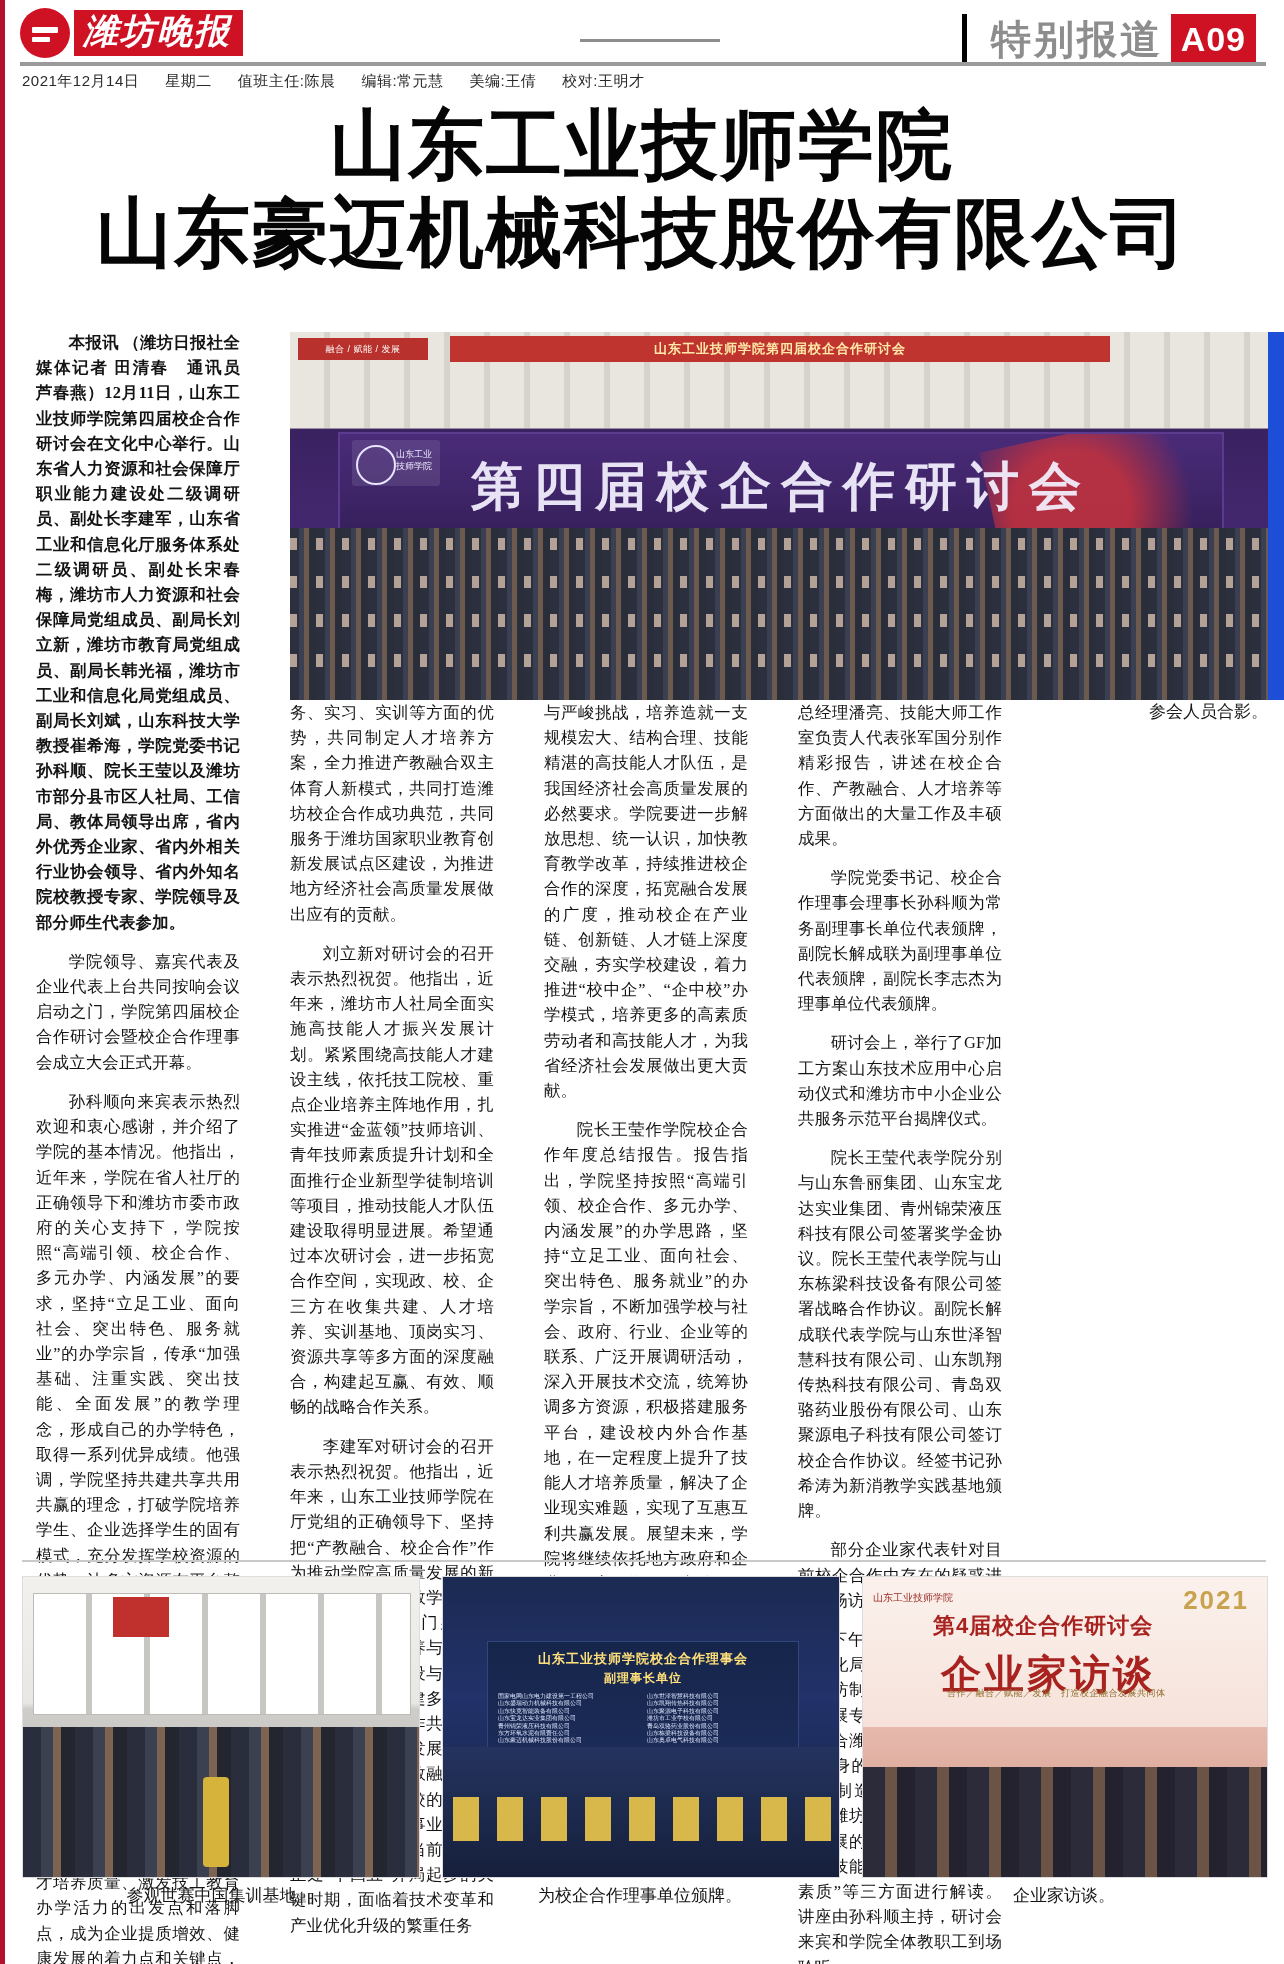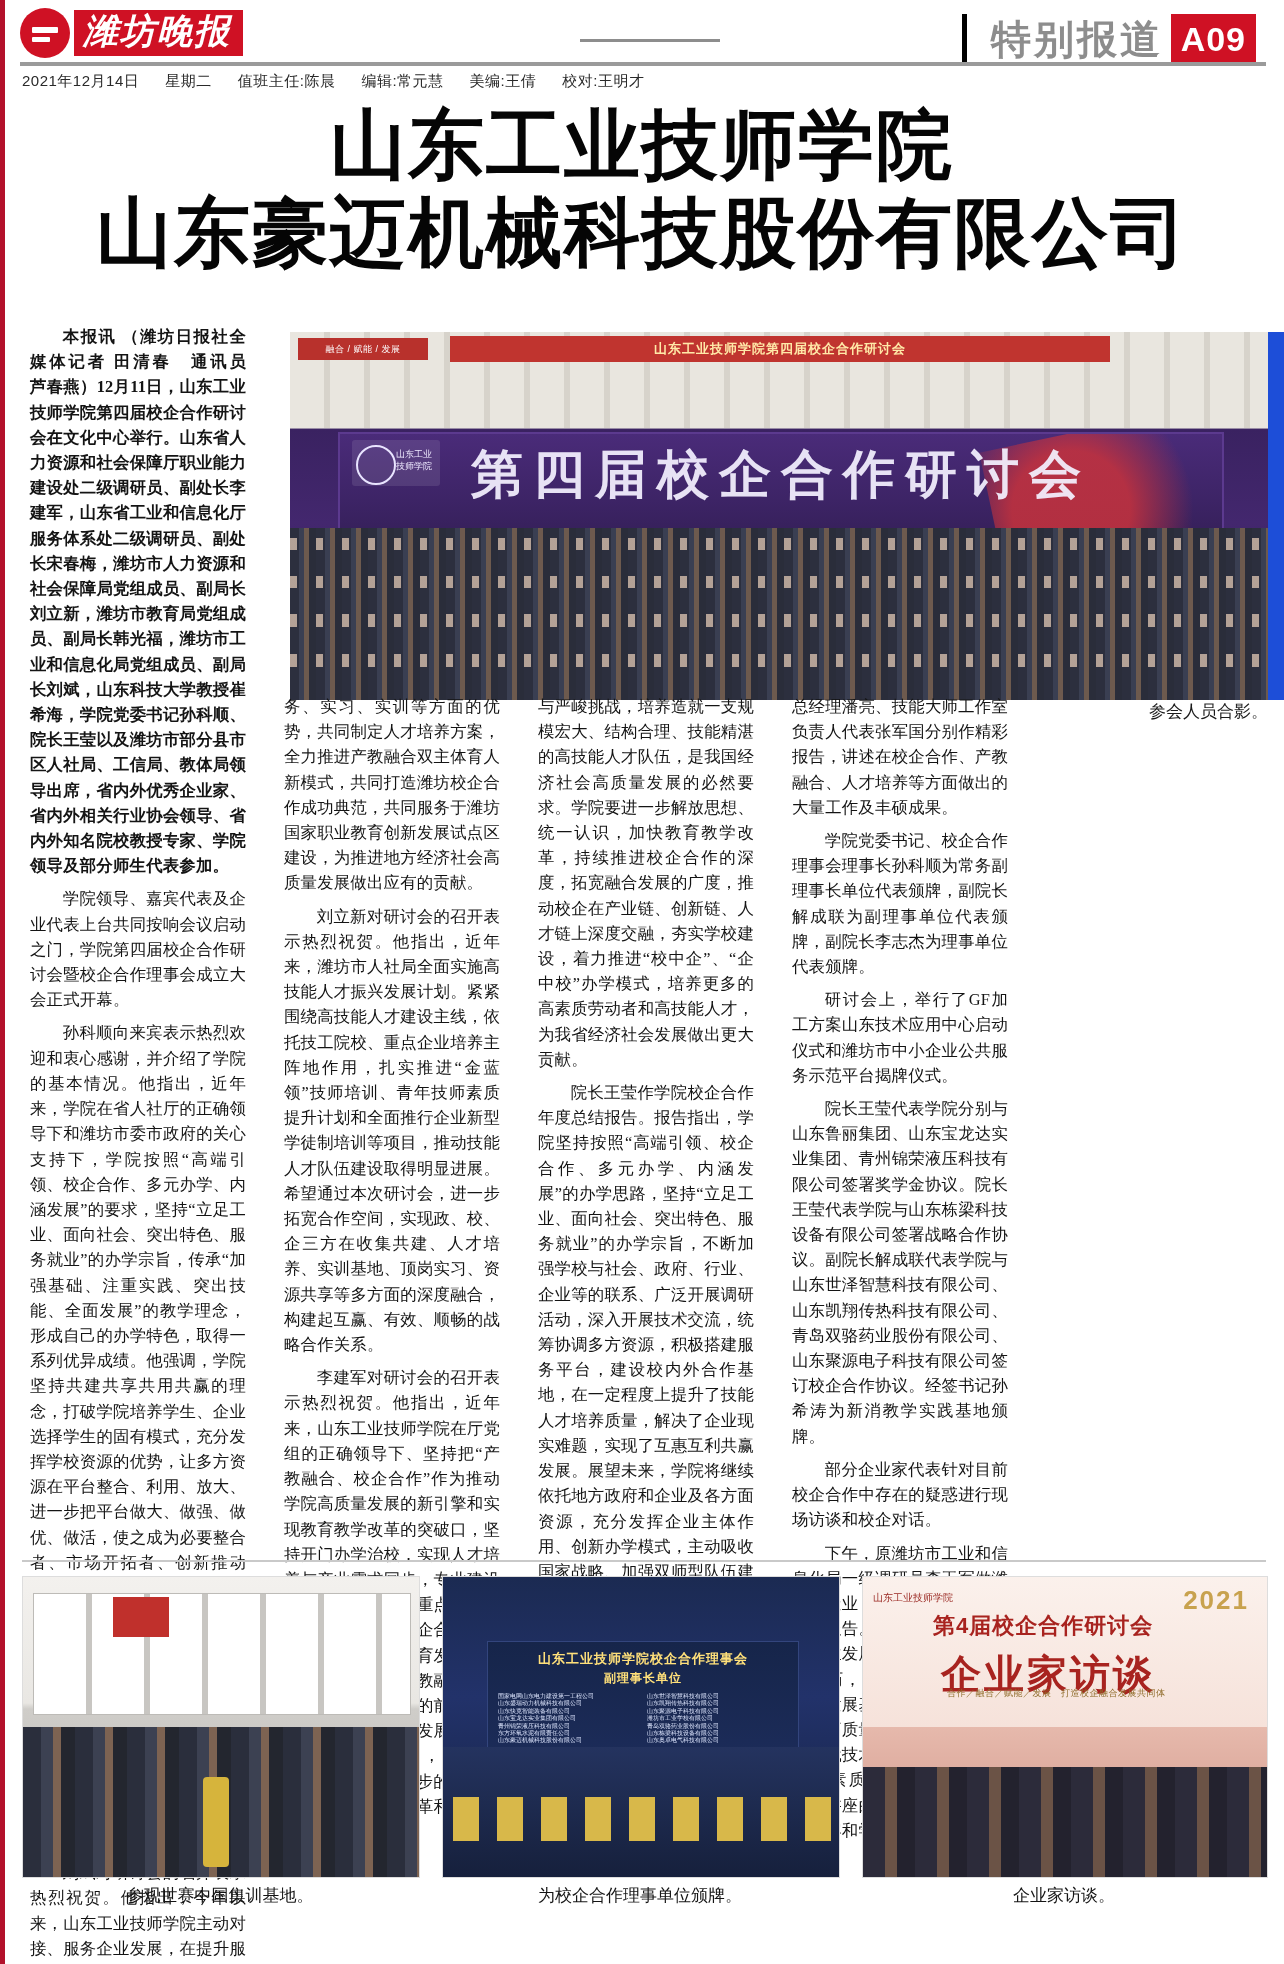--- a/index.html
+++ b/index.html
@@ -116,21 +116,21 @@
     text-align:center;font-family:"Liberation Sans","DejaVu Sans",sans-serif;
     letter-spacing:.5px;overflow:hidden;
   }
   .hero .screen{
     position:absolute;left:48px;top:100px;width:882px;height:110px;
     background:linear-gradient(180deg,#4a2b79 0%,#3d2466 60%,#341f57 100%);
     border:2px solid #5c3a8f;
     overflow:hidden;
   }
   .hero .screen .big-txt{
-    position:absolute;left:8%;top:6px;width:84%;
+    position:absolute;left:8%;top:18px;width:84%;
     font-family:"Liberation Sans","DejaVu Sans",sans-serif;
     font-size:52px;font-weight:700;color:#f4f1ff;letter-spacing:10px;
     text-align:center;white-space:nowrap;opacity:.93;
   }
   .hero .screen .wave{
     position:absolute;right:-30px;top:-10px;width:260px;height:150px;
     background:radial-gradient(circle at 30% 50%, rgba(200,50,60,.85) 0 30%, rgba(80,30,110,0) 62%);
     transform:rotate(-12deg);
   }
   .hero .emblem{
@@ -173,21 +173,21 @@
   }
   .col{
     position:absolute;top:0;width:232px;
     font-size:16.4px;line-height:25.2px;
     text-align:justify;
     text-justify:inter-ideograph;
     font-family:"Liberation Serif","DejaVu Serif",serif;
     color:#141414;
     letter-spacing:.2px;
   }
-  .col p{margin:8px;text-indent:2em;}
+  .col p{margin:14px;text-indent:2em;}
   .col p.noindent{text-indent:0;}
   .c1{left:0;top:0;width:232px;height:1232px;}
   .c2{left:254px;top:370px;width:232px;height:862px;}
   .c3{left:508px;top:370px;width:232px;height:862px;}
   .c4{left:762px;top:370px;width:232px;height:862px;}
   .lead{font-weight:700;}
   
   .bot-rule{
     position:absolute;left:22px;top:1560px;width:1244px;height:2px;background:#c9c9c9;
   }

